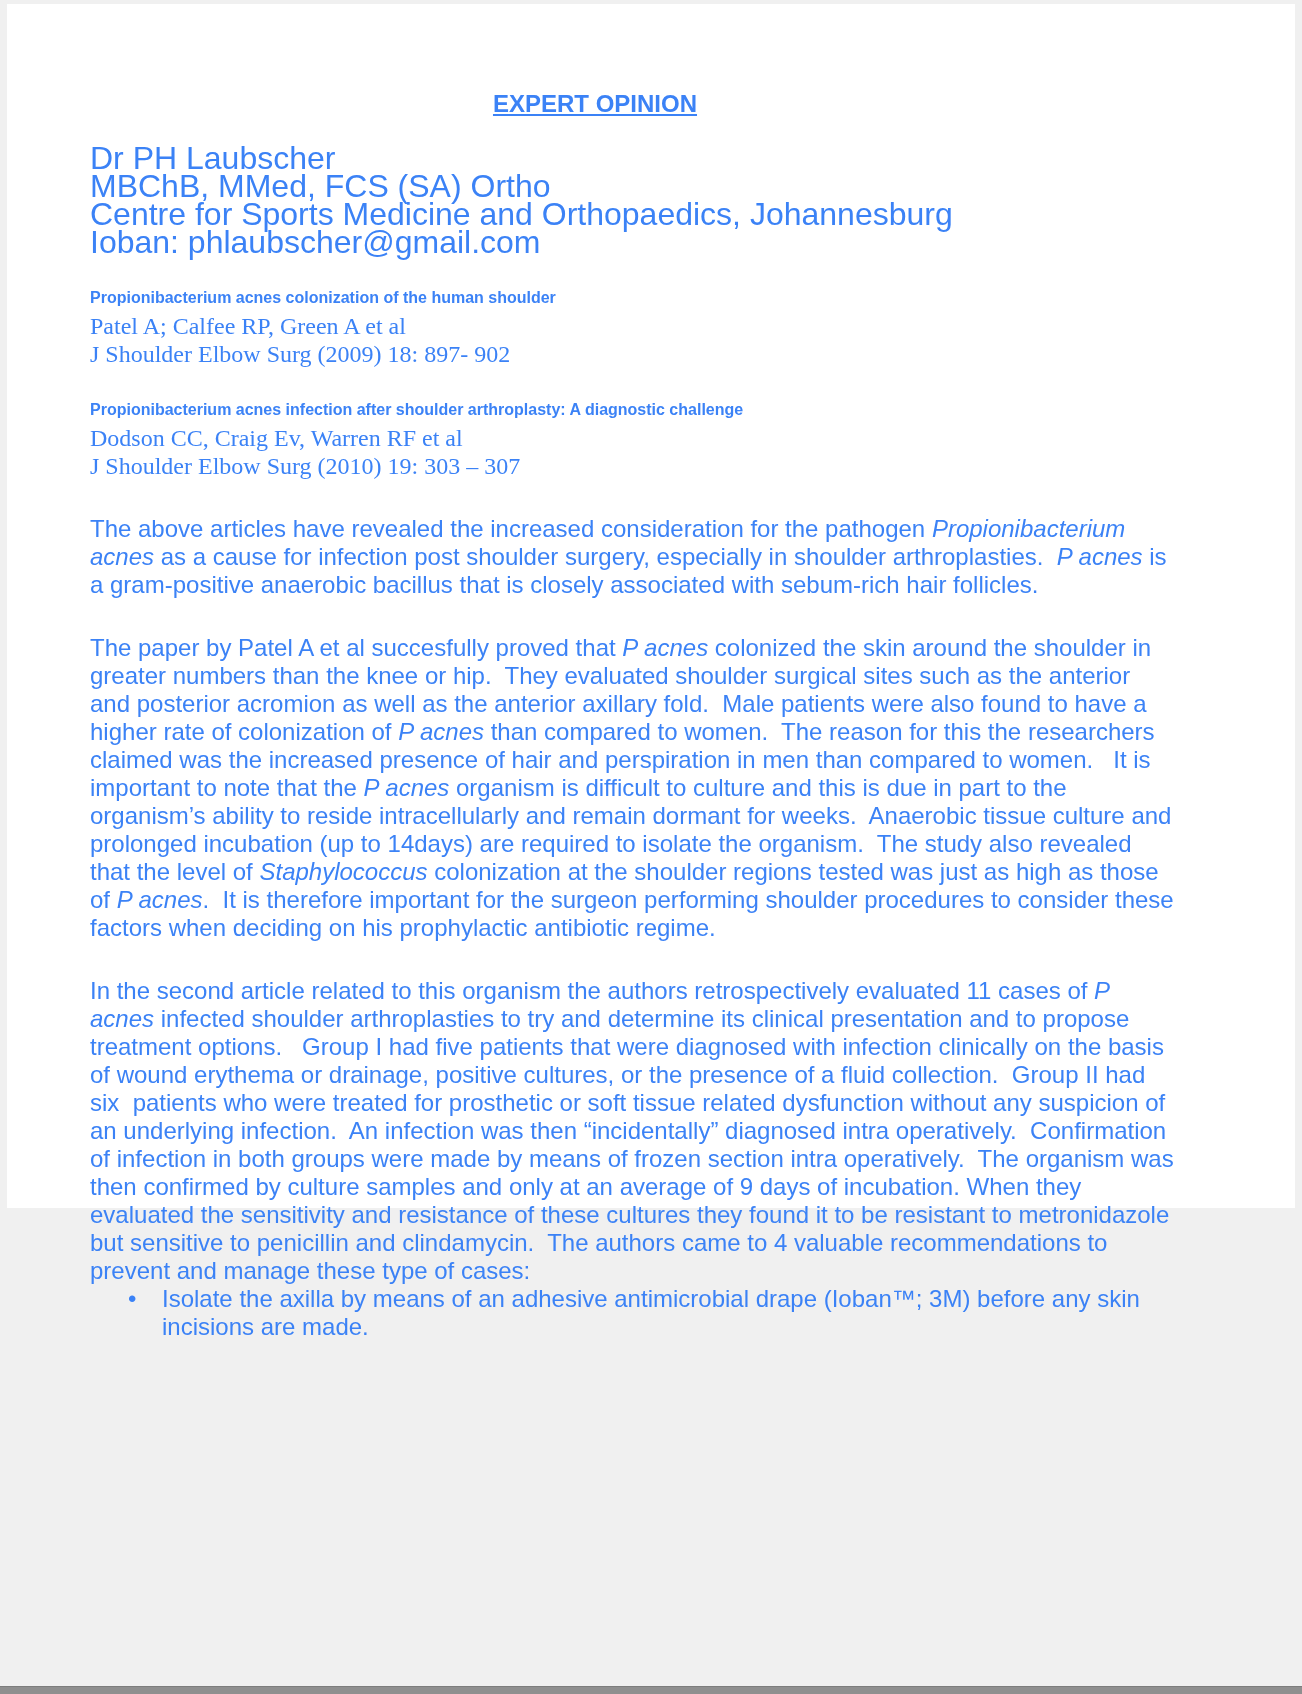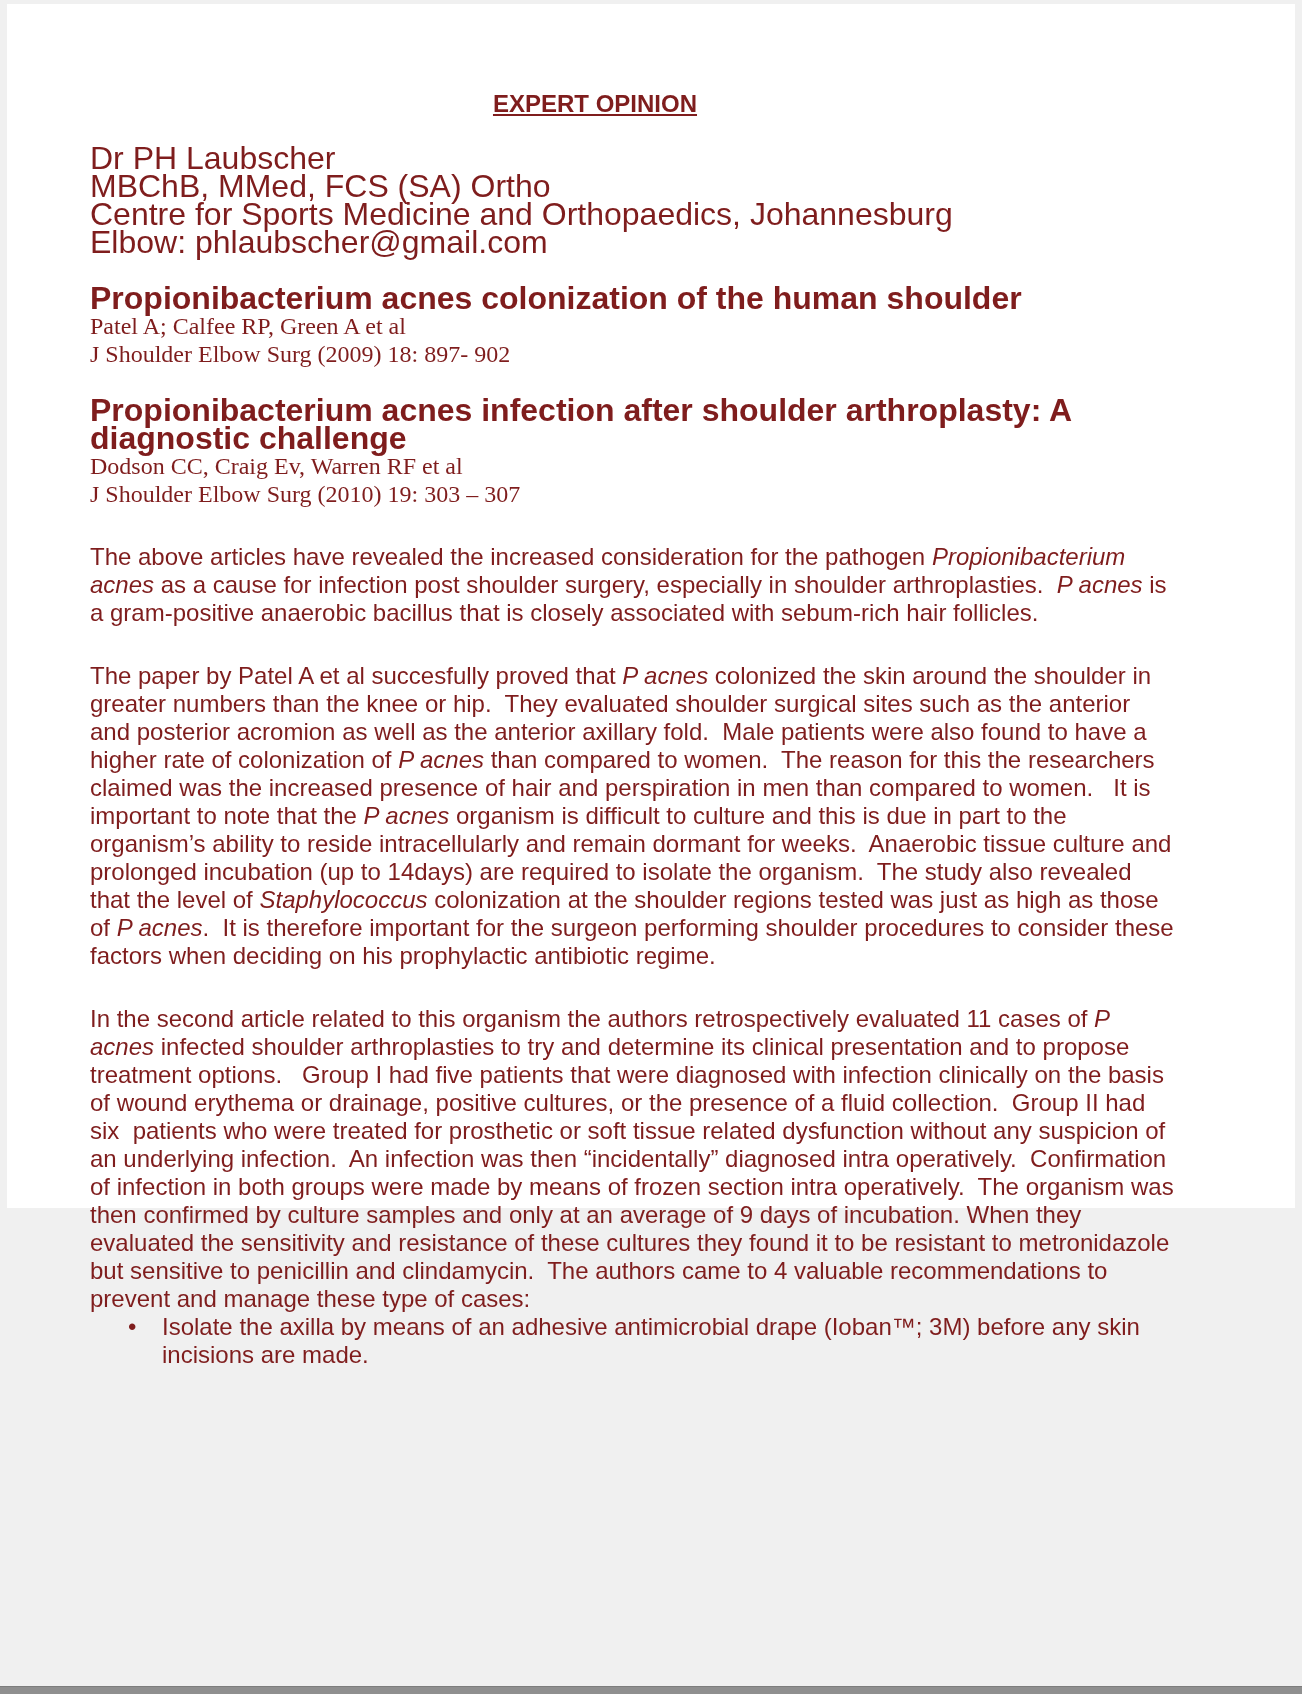--- a/index.html
+++ b/index.html
@@ -16,21 +16,21 @@
   }
   .page {
     position: absolute;
     left: 7px;
     top: 4px;
     width: 1288px;
     height: 1204px;
     background: #ffffff;
     box-sizing: border-box;
     padding: 86px 0 4px 83px;
-    color: #7f1d1d;
+    color: #3b82f6;
   }
   .content {
     width: 1085px;
   }
   .heading {
     width: 1010px;
     text-align: center;
     font-size: 24px;
     line-height: 28px;
     font-weight: bold;
@@ -41,21 +41,21 @@
     margin: 26px 0 0 0;
   }
   .author-line {
     font-size: 32px;
     line-height: 28px;
   }
   .ref-block {
     margin: 28px 0 0 0;
   }
   .ref-title {
-    font-size: 32px;
+    font-size: 16px;
     line-height: 28px;
     font-weight: bold;
   }
   .ref-line {
     font-size: 24px;
     line-height: 28px;
     font-family: Liberation Serif, serif;
   }
   .body-paragraph {
     font-size: 24px;
@@ -97,21 +97,21 @@
 
 <div class="page">
   <div class="content">
 
     <div class="heading">EXPERT OPINION</div>
 
     <div class="author-block">
       <div class="author-line">Dr PH Laubscher</div>
       <div class="author-line">MBChB, MMed, FCS (SA) Ortho</div>
       <div class="author-line">Centre for Sports Medicine and Orthopaedics, Johannesburg</div>
-      <div class="author-line">Elbow: phlaubscher@gmail.com</div>
+      <div class="author-line">Ioban: phlaubscher@gmail.com</div>
     </div>
 
     <div class="ref-block">
       <div class="ref-title">Propionibacterium acnes colonization of the human shoulder</div>
       <div class="ref-line">Patel A; Calfee RP, Green A et al</div>
       <div class="ref-line">J Shoulder Elbow Surg (2009) 18: 897- 902</div>
     </div>
 
     <div class="ref-block">
       <div class="ref-title">Propionibacterium acnes infection after shoulder arthroplasty: A diagnostic challenge</div>

